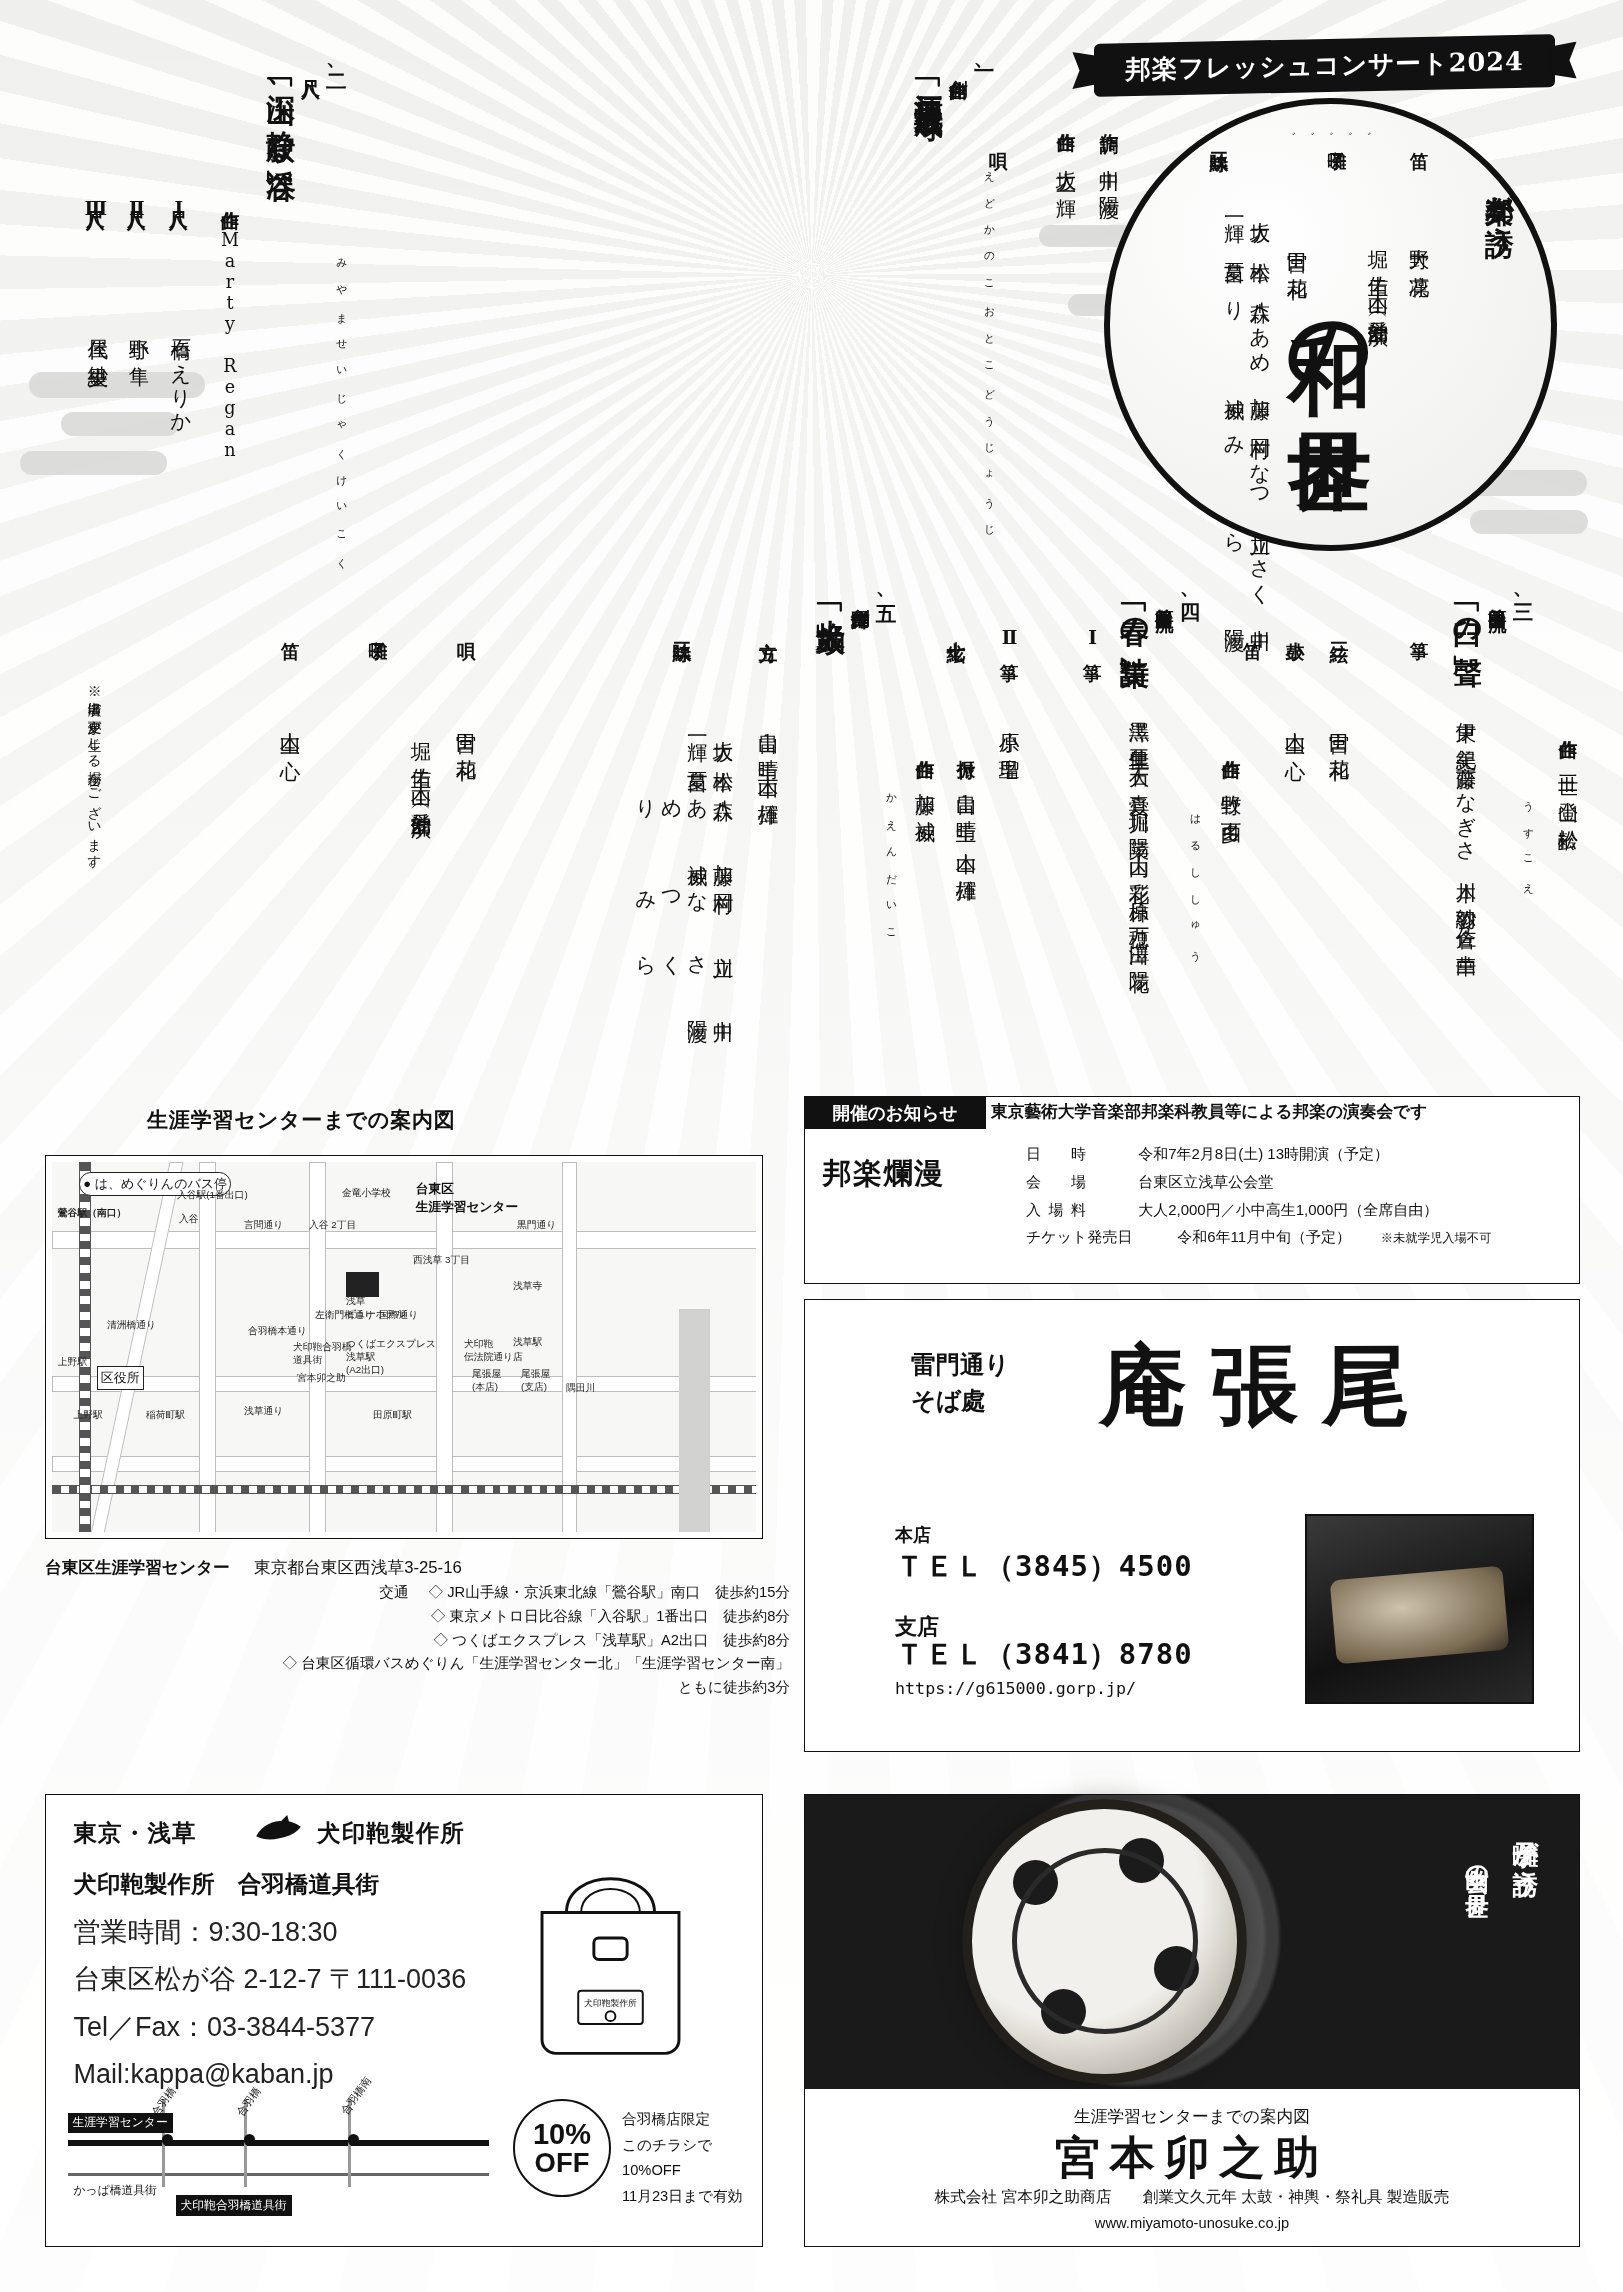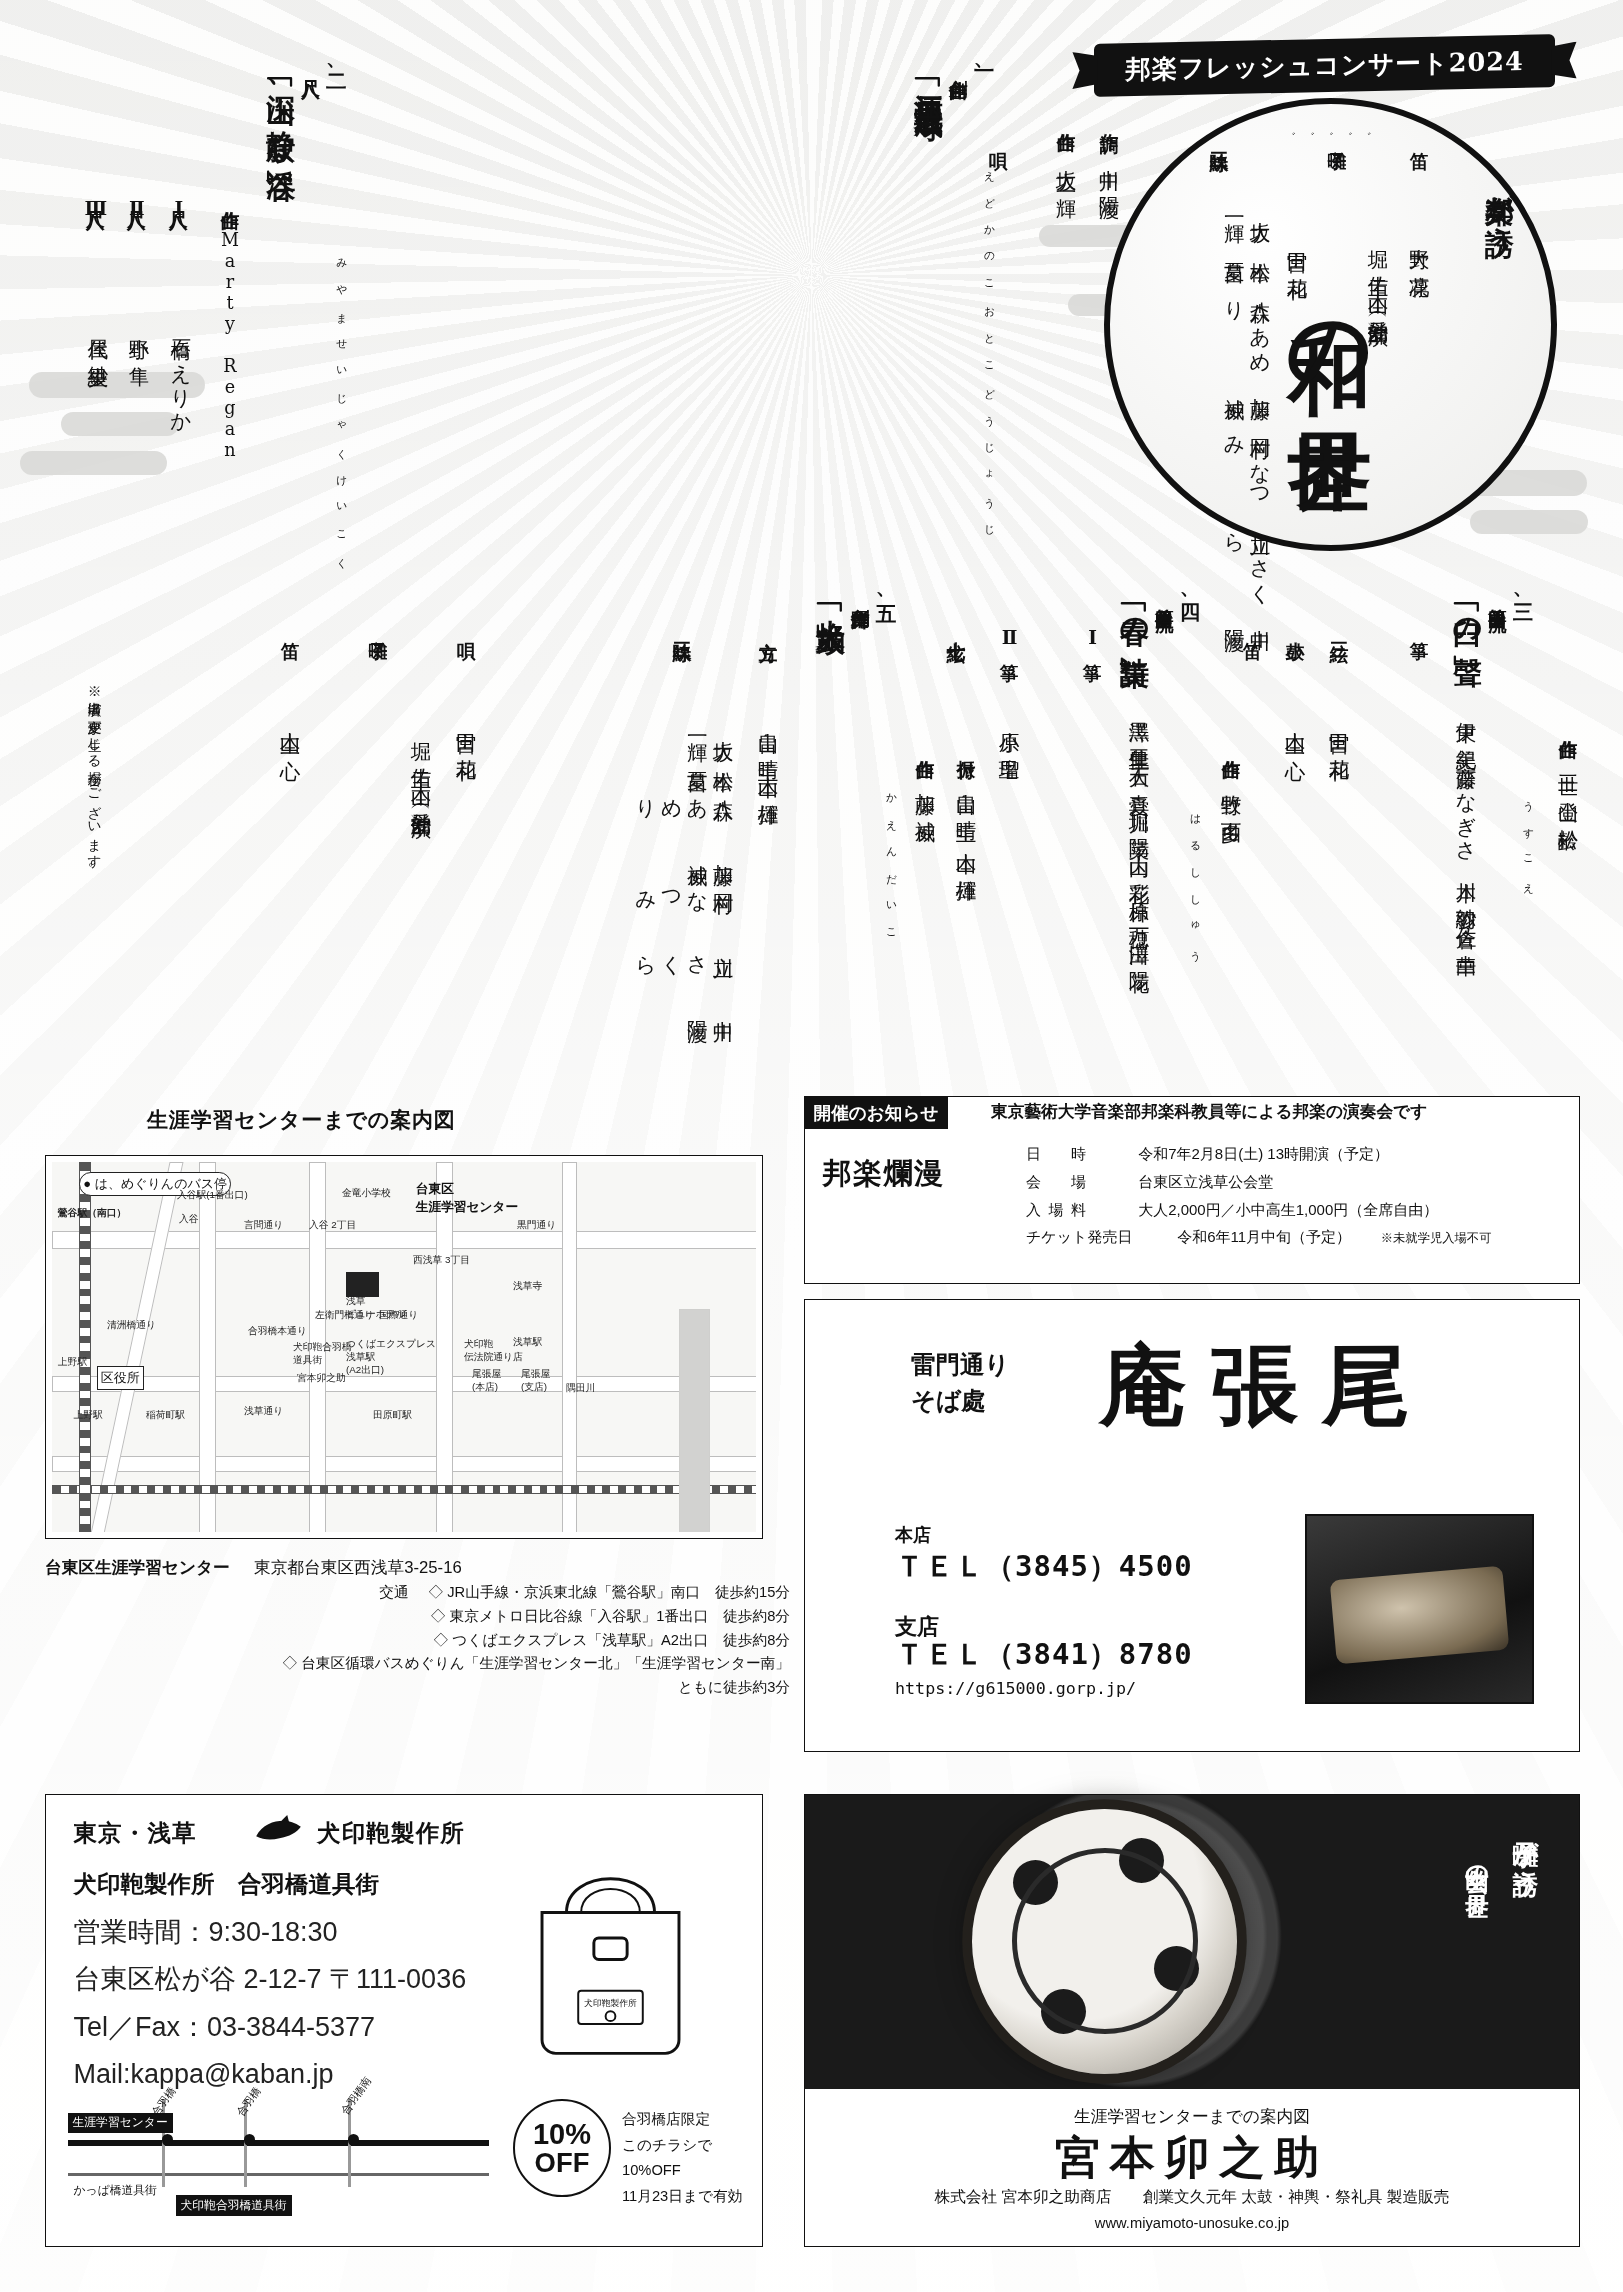--- a/index.html
+++ b/index.html
@@ -103,21 +103,21 @@
   .mbox{position:absolute;border:1px solid #222;background:#fff;font-size:13px;padding:2px 2.9px;white-space:nowrap;}
   .mdark{position:absolute;background:#222;}
 
   .access{position:absolute;left:45px;top:1554px;width:745px;font-size:14.7px;line-height:1.62;}
   .access .hd{font-weight:bold;font-size:16.7px;}
   .access .row{white-space:nowrap;text-align:right;}
 
   
   .notice{left:804px;top:1096px;width:774px;height:186px;}
   .notice-tag{
-    position:absolute;left:-1px;top:-1px;width:144px;height:33px;background:#111;color:#fff;
+    position:absolute;left:-1px;top:-1px;width:182px;height:33px;background:#111;color:#fff;
     display:flex;align-items:center;justify-content:center;font-size:17.6px;font-weight:bold;
     font-family:"DejaVu Serif","Liberation Serif",serif;
   }
   .notice-head{position:absolute;left:186px;top:2.9px;font-size:16.7px;font-weight:bold;}
   .notice-big{
     position:absolute;left:17.6px;top:57px;font-size:29px;font-weight:bold;
     font-family:"DejaVu Serif","Liberation Serif",serif;letter-spacing:.05em;
   }
   .notice-rows{position:absolute;left:221px;top:43px;font-size:15px;line-height:1.85;}
   .notice-rows .k{display:inline-block;width:108px;letter-spacing:.5em;}

